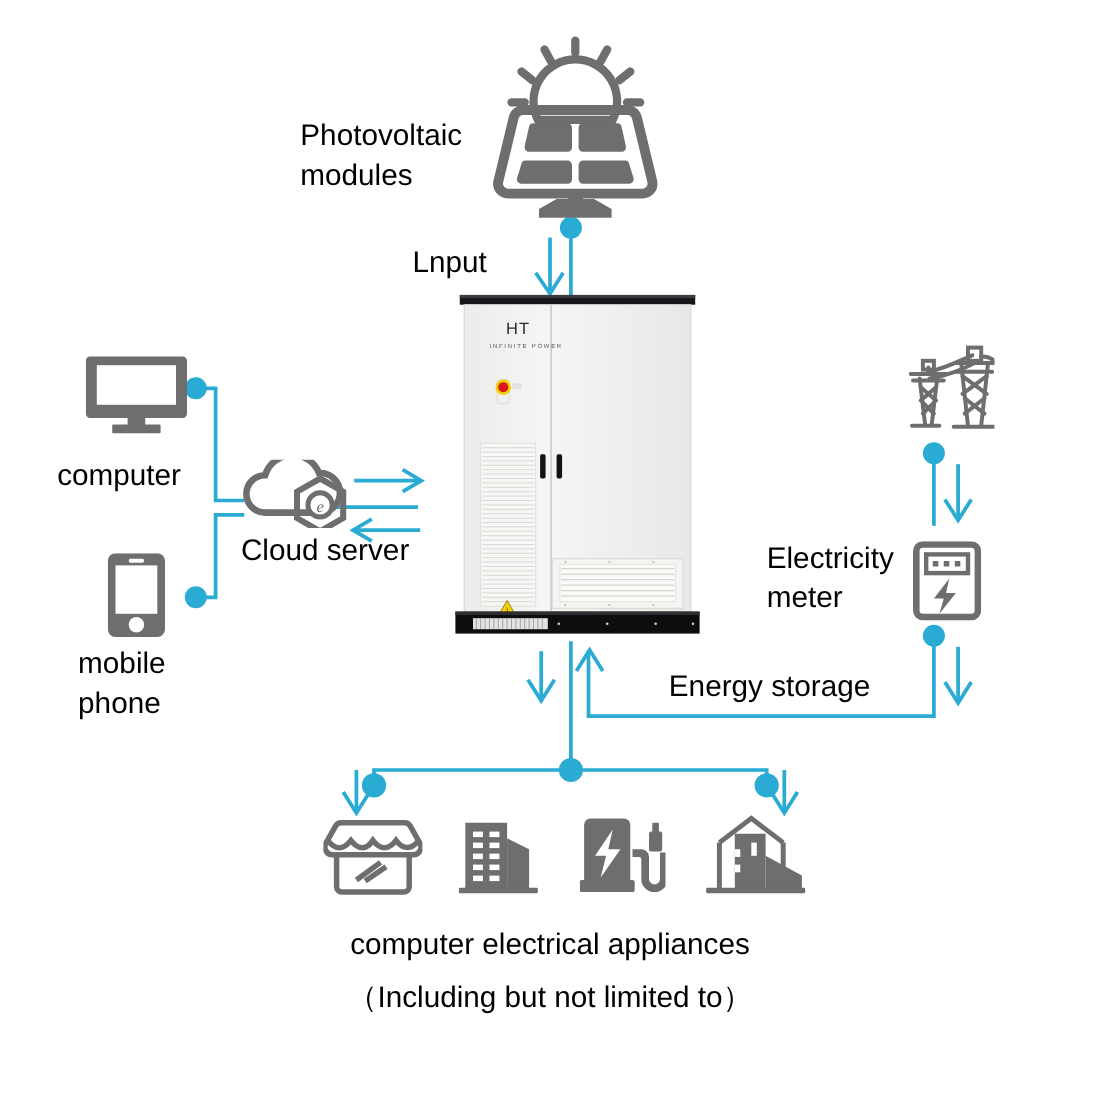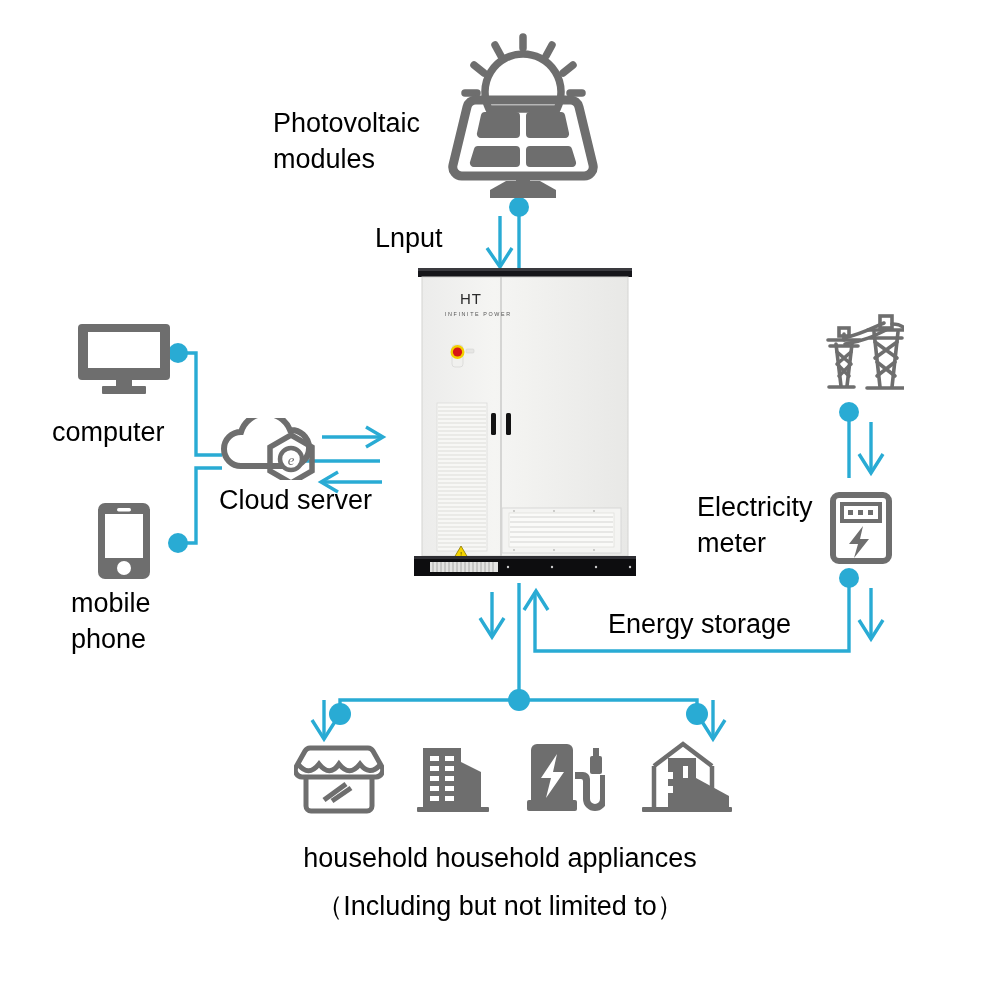--- a/index.html
+++ b/index.html
@@ -339,17 +339,17 @@
 phone</div>
 
   <div class="lbl" style="left:219px;top:482px;">Cloud server</div>
 
 
   <div class="lbl" style="left:608px;top:606px;">Energy storage</div>
 
   <div class="lbl" style="left:697px;top:489px;width:130px;">Electricity
 meter</div>
 
-  <div class="lbl c" style="left:200px;top:840px;width:600px;">household household appliances</div>
+  <div class="lbl c" style="left:200px;top:840px;width:600px;">computer electrical appliances</div>
 
   <div class="lbl c" style="left:200px;top:888px;width:600px;text-align:center;">（Including but not limited to）</div>
 
 </div>
 
 </body></html>

